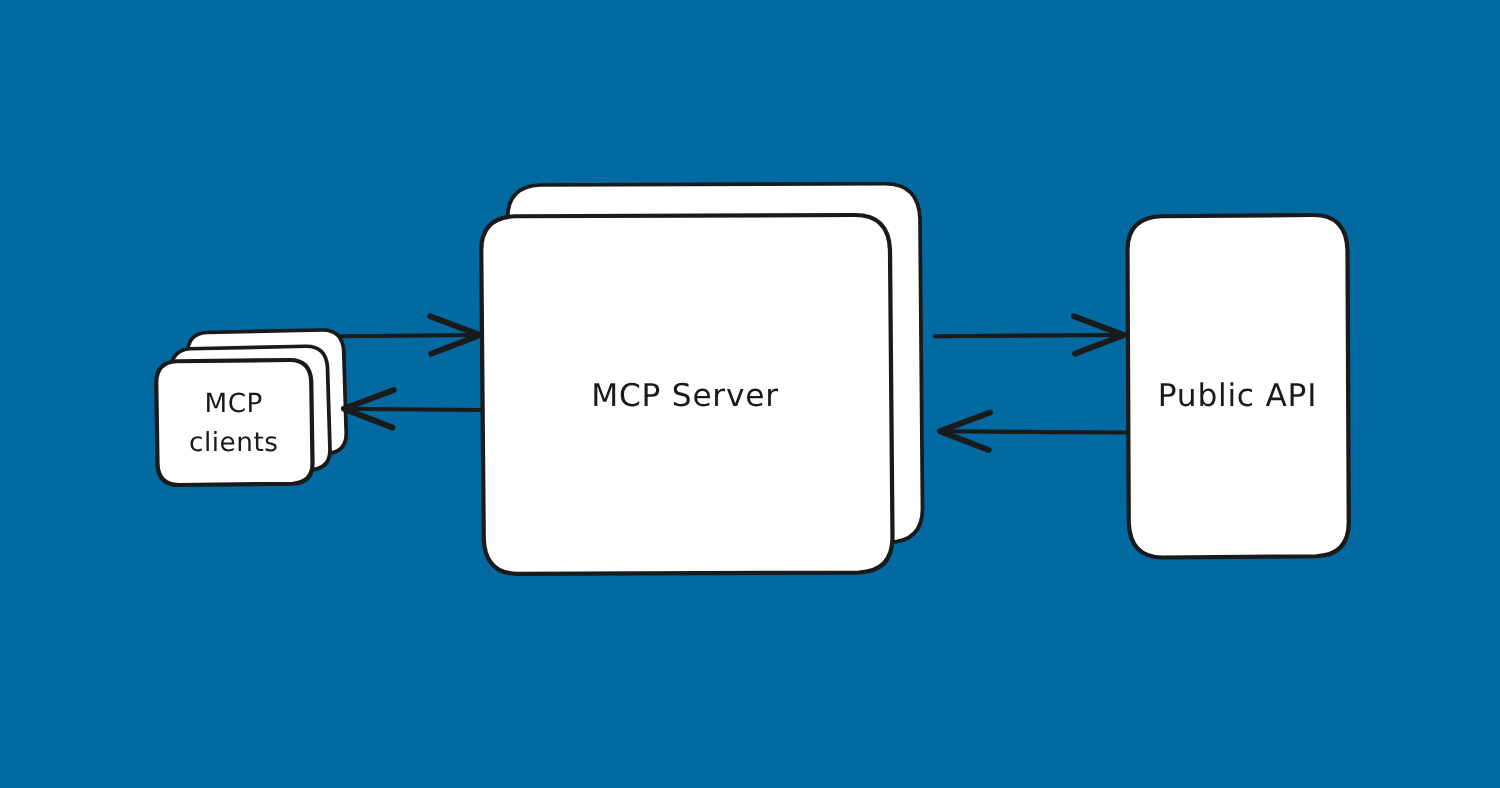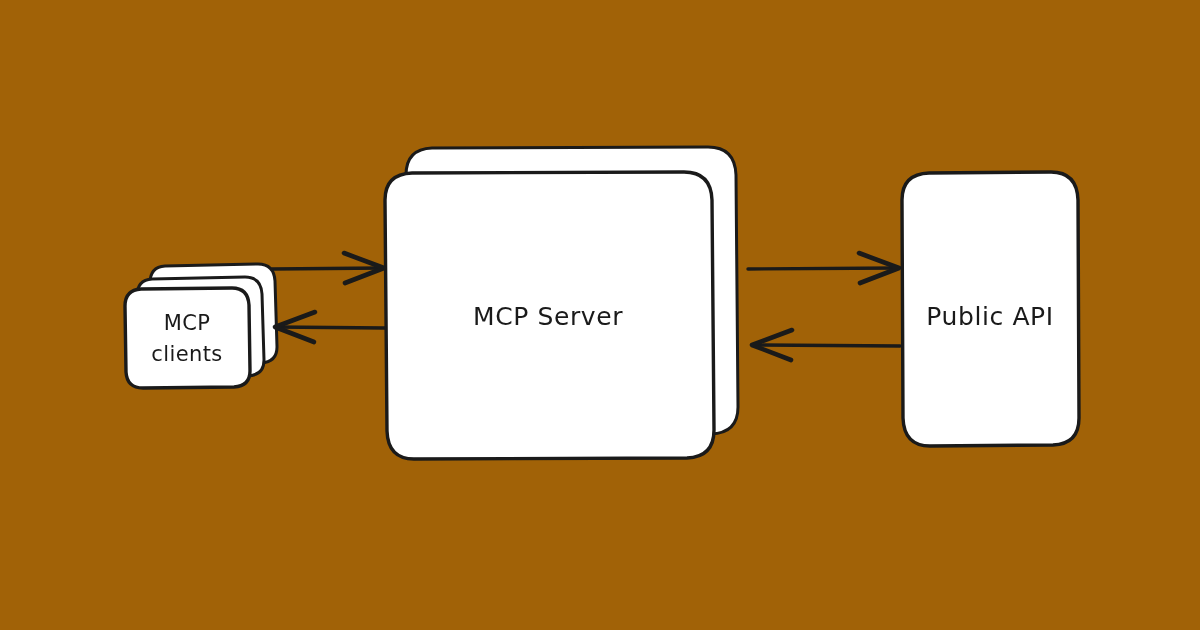--- a/index.html
+++ b/index.html
@@ -8,21 +8,21 @@
     padding: 0;
     background: #ffffff;
   }
   body {
     font-family: "DejaVu Sans", sans-serif;
   }
   #canvas-root {
     position: relative;
     width: 1200px;
     height: 630px;
-    background: #a16207;
+    background: #0369a1;
     overflow: hidden;
   }
   #diagram-svg {
     position: absolute;
     top: 0;
     left: 0;
     width: 1200px;
     height: 630px;
     display: block;
   }

